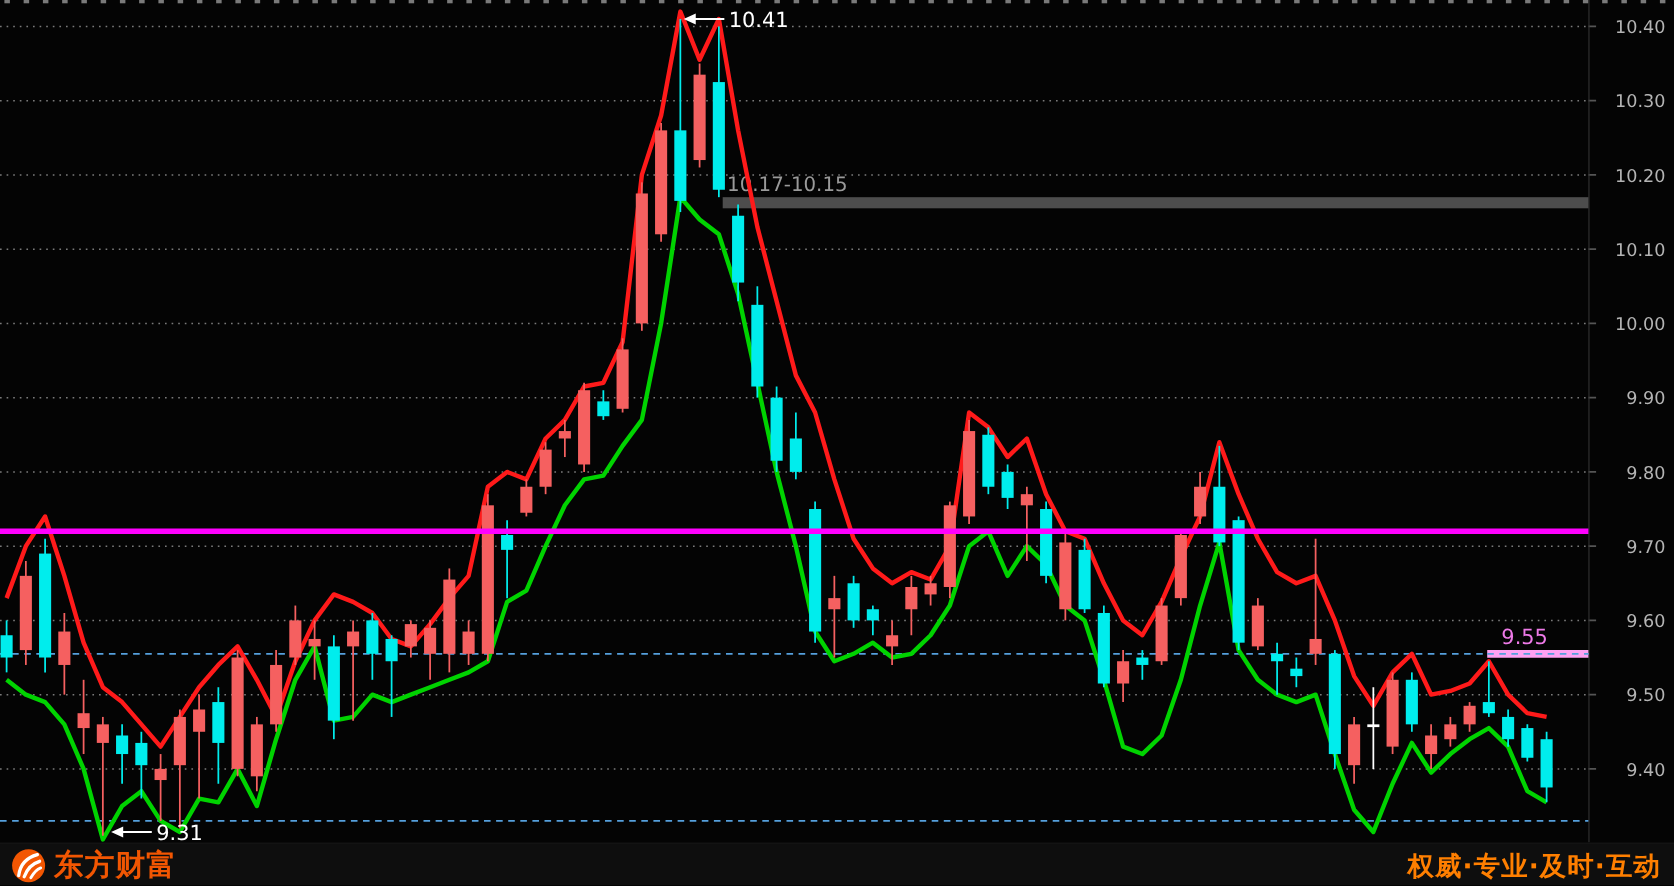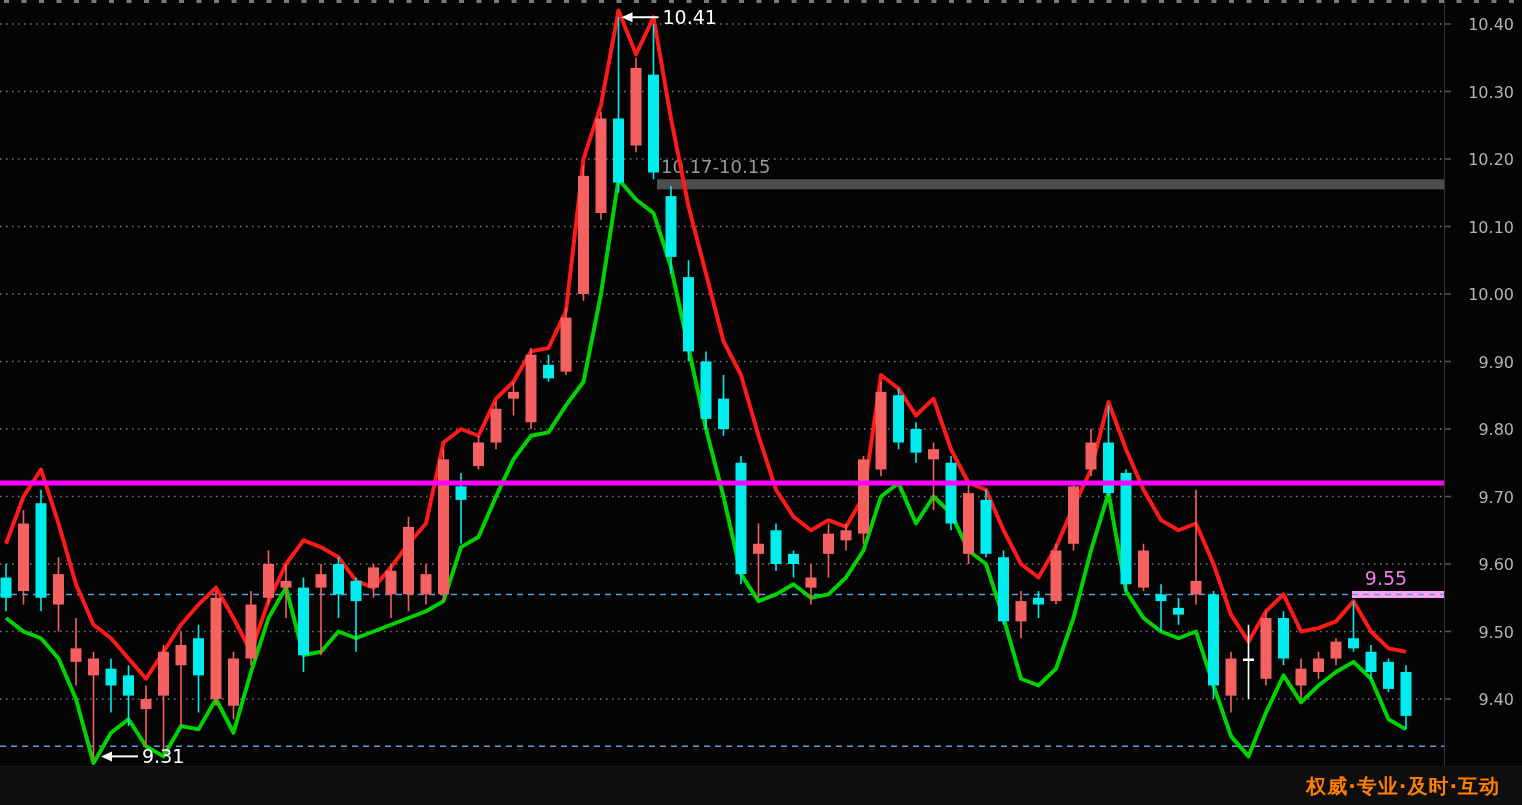--- a/index.html
+++ b/index.html
@@ -3,21 +3,21 @@
 <meta charset="utf-8">
 <style>
   html,body{margin:0;padding:0;background:#000;}
   .screen{position:relative;width:1522px;height:805px;background:#040404;overflow:hidden;
           font-family:"DejaVu Sans",sans-serif;}
   #chart{display:block;position:absolute;left:0;top:0;}
   .bottom-bar{position:absolute;left:0;top:766px;width:1522px;height:39px;background:#0e0e0e;
               border-top:1px solid #161616;display:flex;align-items:center;}
   .logo-wrap{display:flex;align-items:center;margin-left:10px;}
   .logo-text{font-size:27px;font-weight:bold;letter-spacing:1px;margin-left:7px;line-height:39px;}
-  .slogan{margin-left:auto;margin-right:22px;font-size:20px;font-weight:bold;letter-spacing:1px;}
+  .slogan{margin-left:auto;margin-right:12px;font-size:24px;font-weight:bold;letter-spacing:1px;}
 </style>
 </head>
 <body>
 
 <div class="screen">
   <svg id="chart" width="1522" height="766">
       <rect x="0" y="0" width="1522" height="766" fill="#040404"></rect>
       <rect x="4" y="0" width="5" height="3" fill="#8f8f8f" opacity="0.85"></rect>
       <rect x="21.5" y="0" width="5" height="3" fill="#8f8f8f" opacity="0.85"></rect>
       <rect x="39" y="0" width="5" height="3" fill="#8f8f8f" opacity="0.85"></rect>
@@ -313,15 +313,24 @@
       <line x1="1352" y1="594.3750000000005" x2="1444" y2="594.3750000000005" stroke="#55a0dd" stroke-width="1.5" stroke-dasharray="6 5"></line>
       <line x1="658.5" y1="17.250000000000142" x2="626.5" y2="17.250000000000142" stroke="#ffffff" stroke-width="2"></line>
       <polygon points="621.5,17.250000000000142 632.5,12.250000000000142 632.5,22.250000000000142" fill="#ffffff"></polygon>
       <text x="662.5" y="24.250000000000142" fill="#ffffff" font-size="19">10.41</text>
       <line x1="138" y1="756.3750000000006" x2="106" y2="756.3750000000006" stroke="#ffffff" stroke-width="2"></line>
       <polygon points="101,756.3750000000006 112,751.3750000000006 112,761.3750000000006" fill="#ffffff"></polygon>
       <text x="142" y="763.3750000000006" fill="#ffffff" font-size="19">9.31</text>
     </svg>
 
   <div class="bottom-bar">
+    <div class="logo-wrap">
+      <svg width="32" height="32" viewBox="-16 -16 32 32">
+        <circle cx="0" cy="0" r="15" id="logo-circle" fill="#f25602"></circle>
+        <path d="M -9 9 Q -7 -6 8 -10" fill="none" stroke="#ffffff" stroke-width="3" stroke-linecap="round"></path>
+        <path d="M -4 10 Q 0 -1 10 -4" fill="none" stroke="#ffffff" stroke-width="3" stroke-linecap="round"></path>
+        <path d="M 2 11 Q 6 4 11 2" fill="none" stroke="#ffffff" stroke-width="2.6" stroke-linecap="round"></path>
+      </svg>
+      <span class="logo-text" style="color: rgb(242, 86, 2);">东方财富</span>
+    </div>
     <span class="slogan" style="color: rgb(255, 127, 0);">权威·专业·及时·互动</span>
   </div>
 </div>
 
 </body></html>

